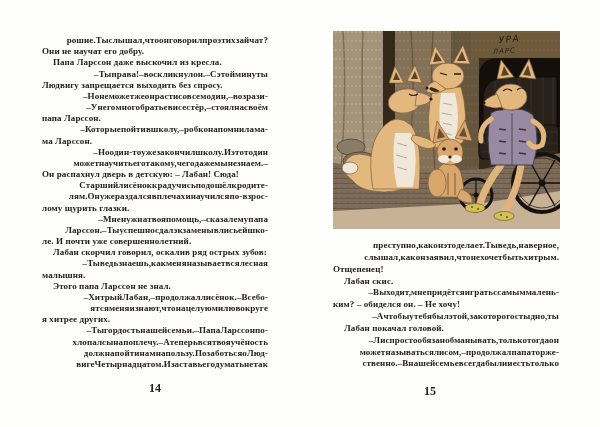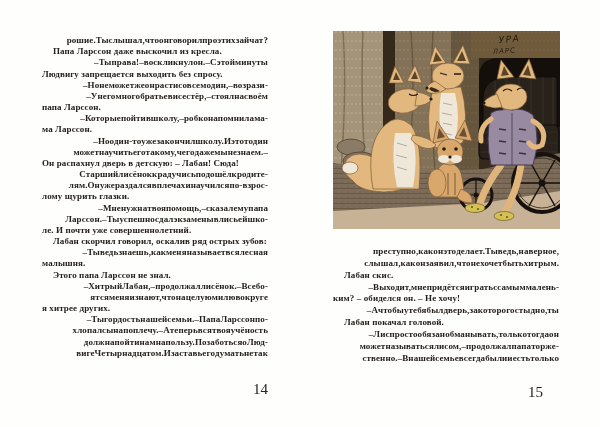--- a/index.html
+++ b/index.html
@@ -3,31 +3,31 @@
 <meta charset="utf-8">
 <style>
   html,body{margin:0;padding:0;}
   body{
     width:600px;height:427px;position:relative;overflow:hidden;
     background:var(--paper,#ffffff);
     font-family:"Liberation Serif","DejaVu Serif",serif;
   }
   .text-column{position:absolute;width:226px;}
   #left-text{left:42px;top:35px;--lh:11.18px;}
-  #right-text{left:333px;top:246px;--lh:11.85px;}
+  #right-text{left:333px;top:240px;--lh:11.85px;}
   .tline{
     height:var(--lh);line-height:var(--lh);
     font-size:9px;font-weight:bold;color:var(--ink,#26211d);
     white-space:nowrap;letter-spacing:0.1px;
   }
   .tline.just{display:flex;justify-content:flex-end;white-space:normal;}
   .tline.ind{padding-left:11px;}
   .pageno{
-    position:absolute;width:226px;text-align:right;
-    font-size:15px;font-weight:normal;color:var(--ink,#26211d);
+    position:absolute;width:226px;text-align:center;
+    font-size:12px;font-weight:bold;color:var(--ink,#26211d);
   }
   #pageno-left{left:42px;top:381px;}
   #pageno-right{left:317px;top:384px;}
   #illustration{position:absolute;left:333px;top:31px;width:227px;height:198px;}
   #illustration svg{display:block;width:100%;height:100%;}
 </style>
 </head>
 <body>
 
 <div class="text-column" id="left-text">
@@ -35,20 +35,21 @@
       <span>рошие.</span>
       <span>Ты</span>
       <span>слышал,</span>
       <span>что</span>
       <span>он</span>
       <span>говорил</span>
       <span>про</span>
       <span>этих</span>
       <span>зайчат?</span>
     </div>
+    <div class="tline">Они не научат его добру.</div>
     <div class="tline ind">Папа Ларссон даже выскочил из кресла.</div>
     <div class="tline ind just">
       <span>–</span>
       <span>Ты</span>
       <span>права!</span>
       <span>–</span>
       <span>воскликнул</span>
       <span>он.</span>
       <span>–</span>
       <span>С</span>
@@ -402,40 +403,41 @@
       <span>слышал,</span>
       <span>как</span>
       <span>он</span>
       <span>заявил,</span>
       <span>что</span>
       <span>не</span>
       <span>хочет</span>
       <span>быть</span>
       <span>хитрым.</span>
     </div>
+    <div class="tline">Отщепенец!</div>
     <div class="tline ind">Лабан скис.</div>
     <div class="tline ind just">
       <span>–</span>
       <span>Выходит,</span>
       <span>мне</span>
       <span>придётся</span>
       <span>играть</span>
       <span>с</span>
       <span>самым</span>
       <span>малень-</span>
     </div>
     <div class="tline">ким? – обиделся он. – Не хочу!</div>
     <div class="tline ind just">
       <span>–</span>
       <span>А</span>
       <span>чтобы</span>
       <span>у</span>
       <span>тебя</span>
       <span>был</span>
-      <span>дверь,</span>
+      <span>этой,</span>
       <span>за</span>
       <span>которого</span>
       <span>стыдно,</span>
       <span>ты</span>
     </div>
     <div class="tline ind">Лабан покачал головой.</div>
     <div class="tline ind just">
       <span>–</span>
       <span>Лис</span>
       <span>просто</span>

